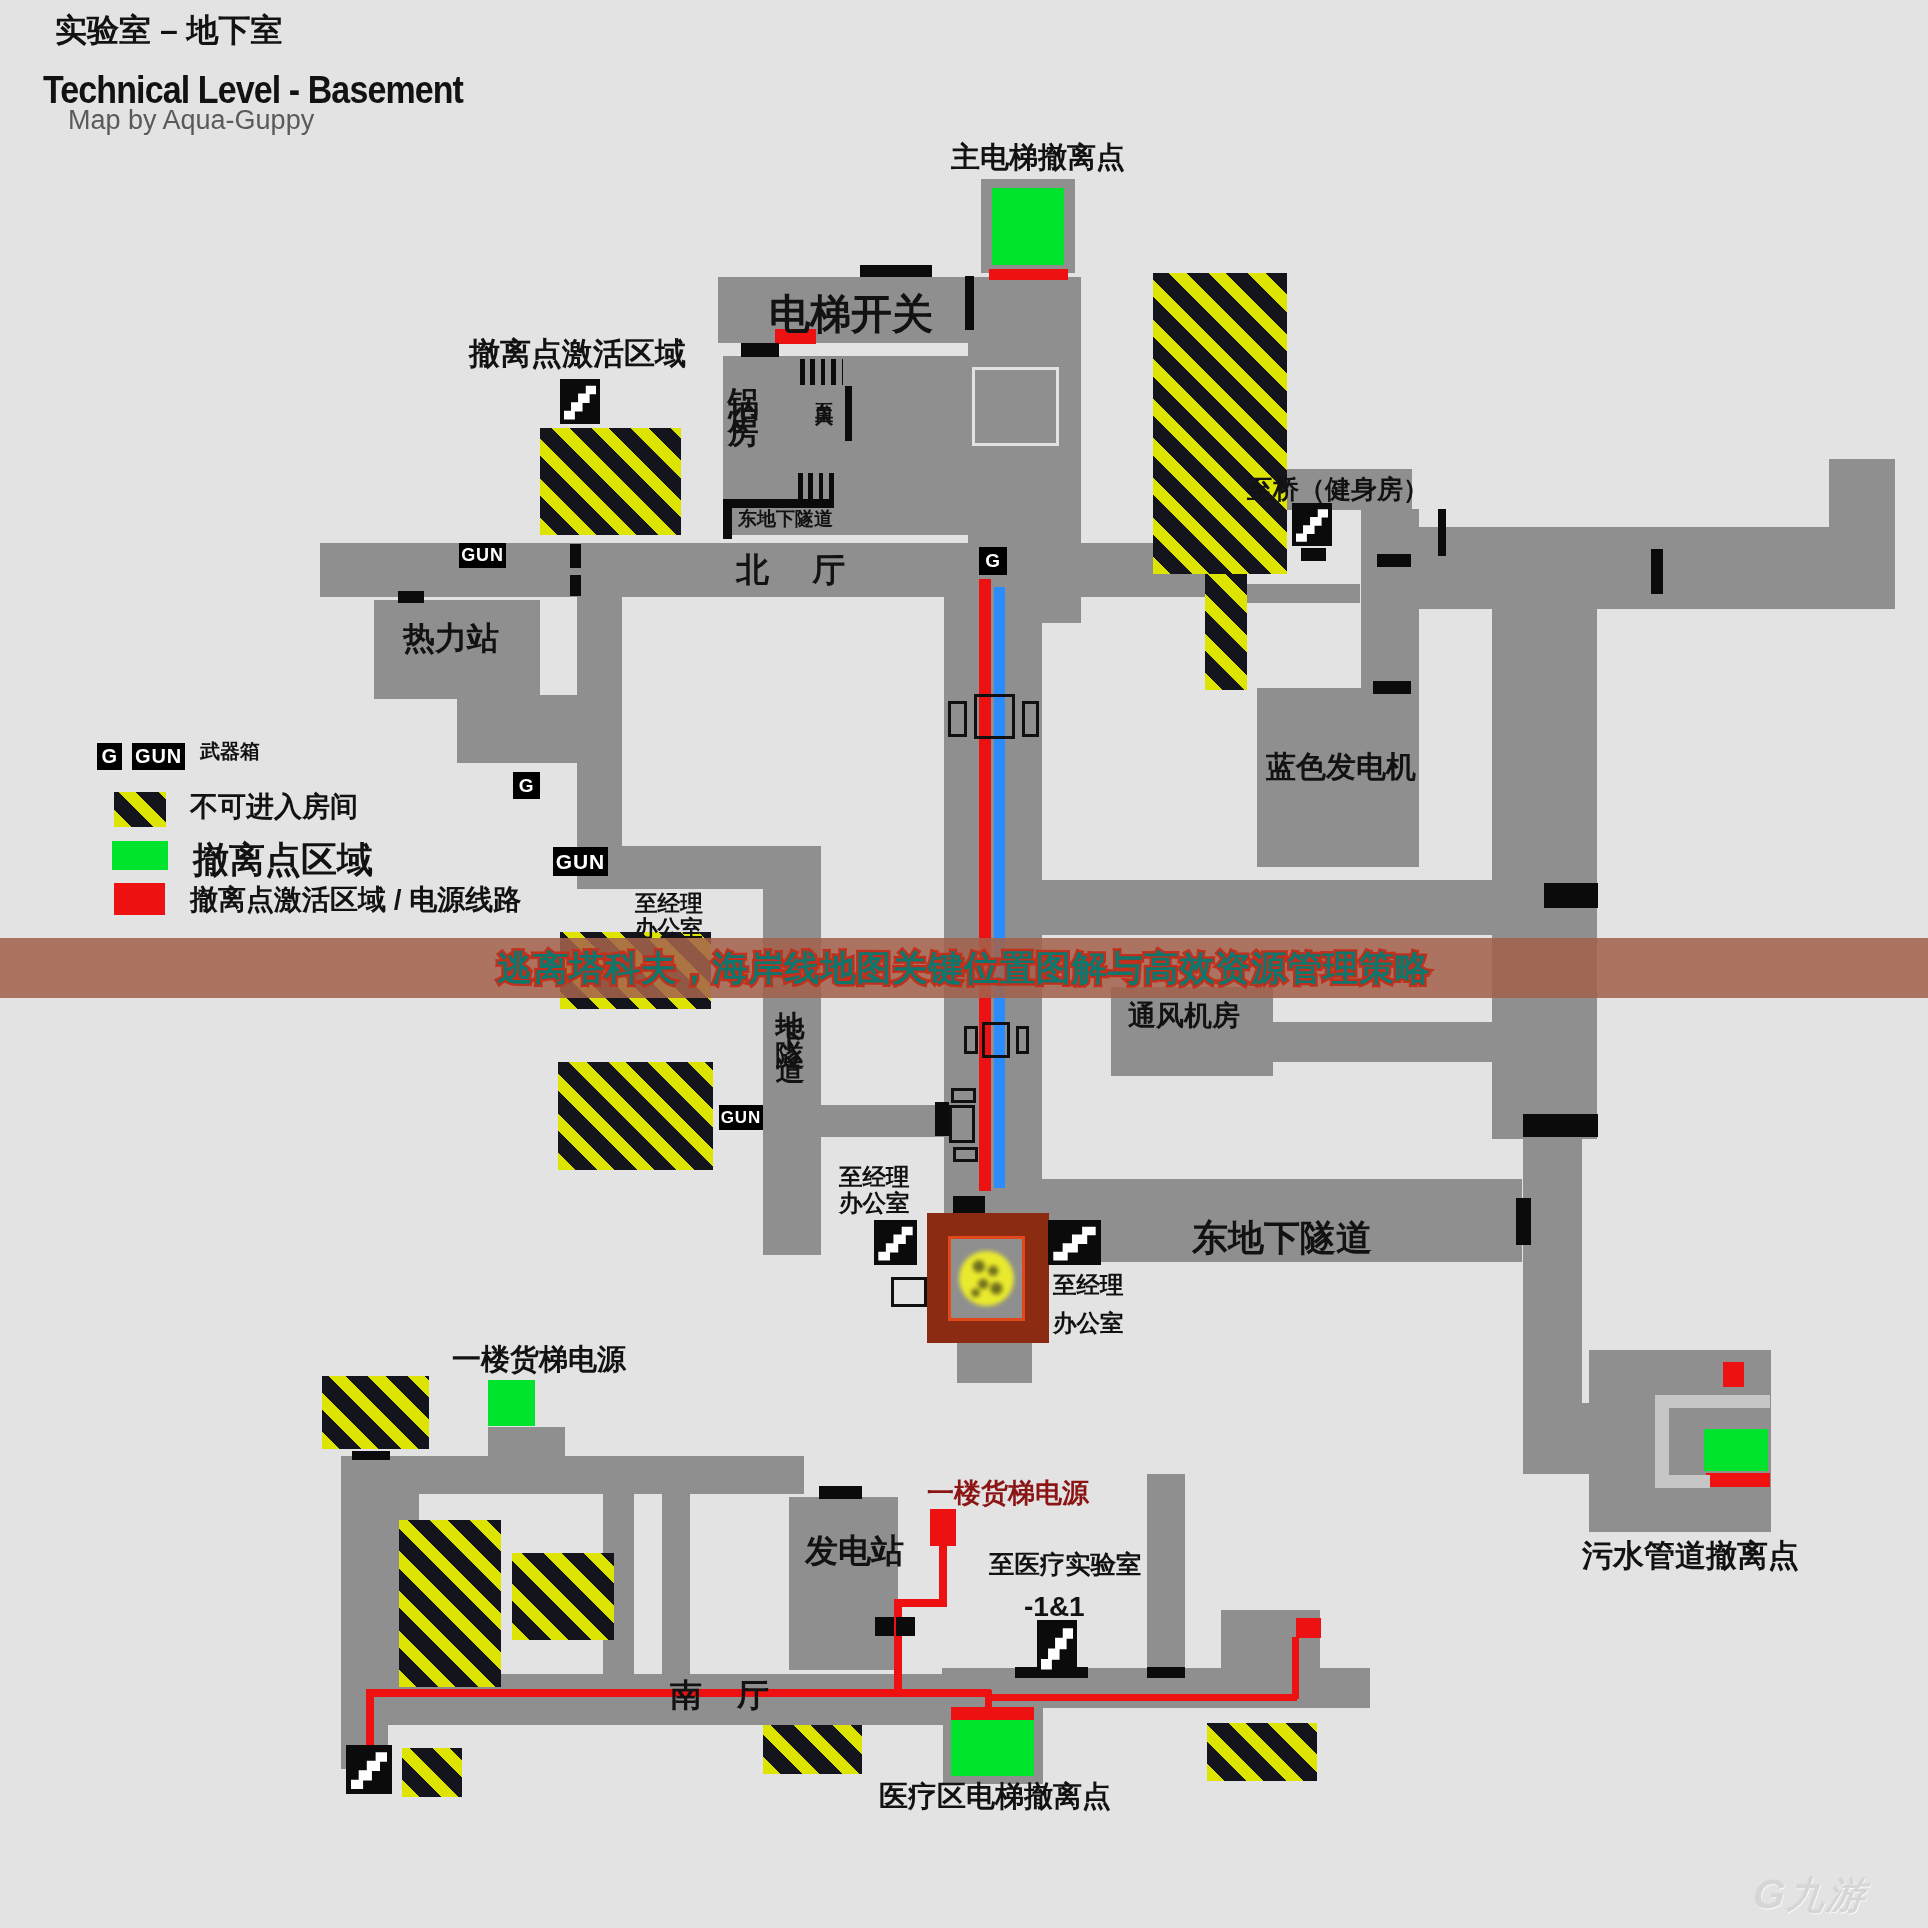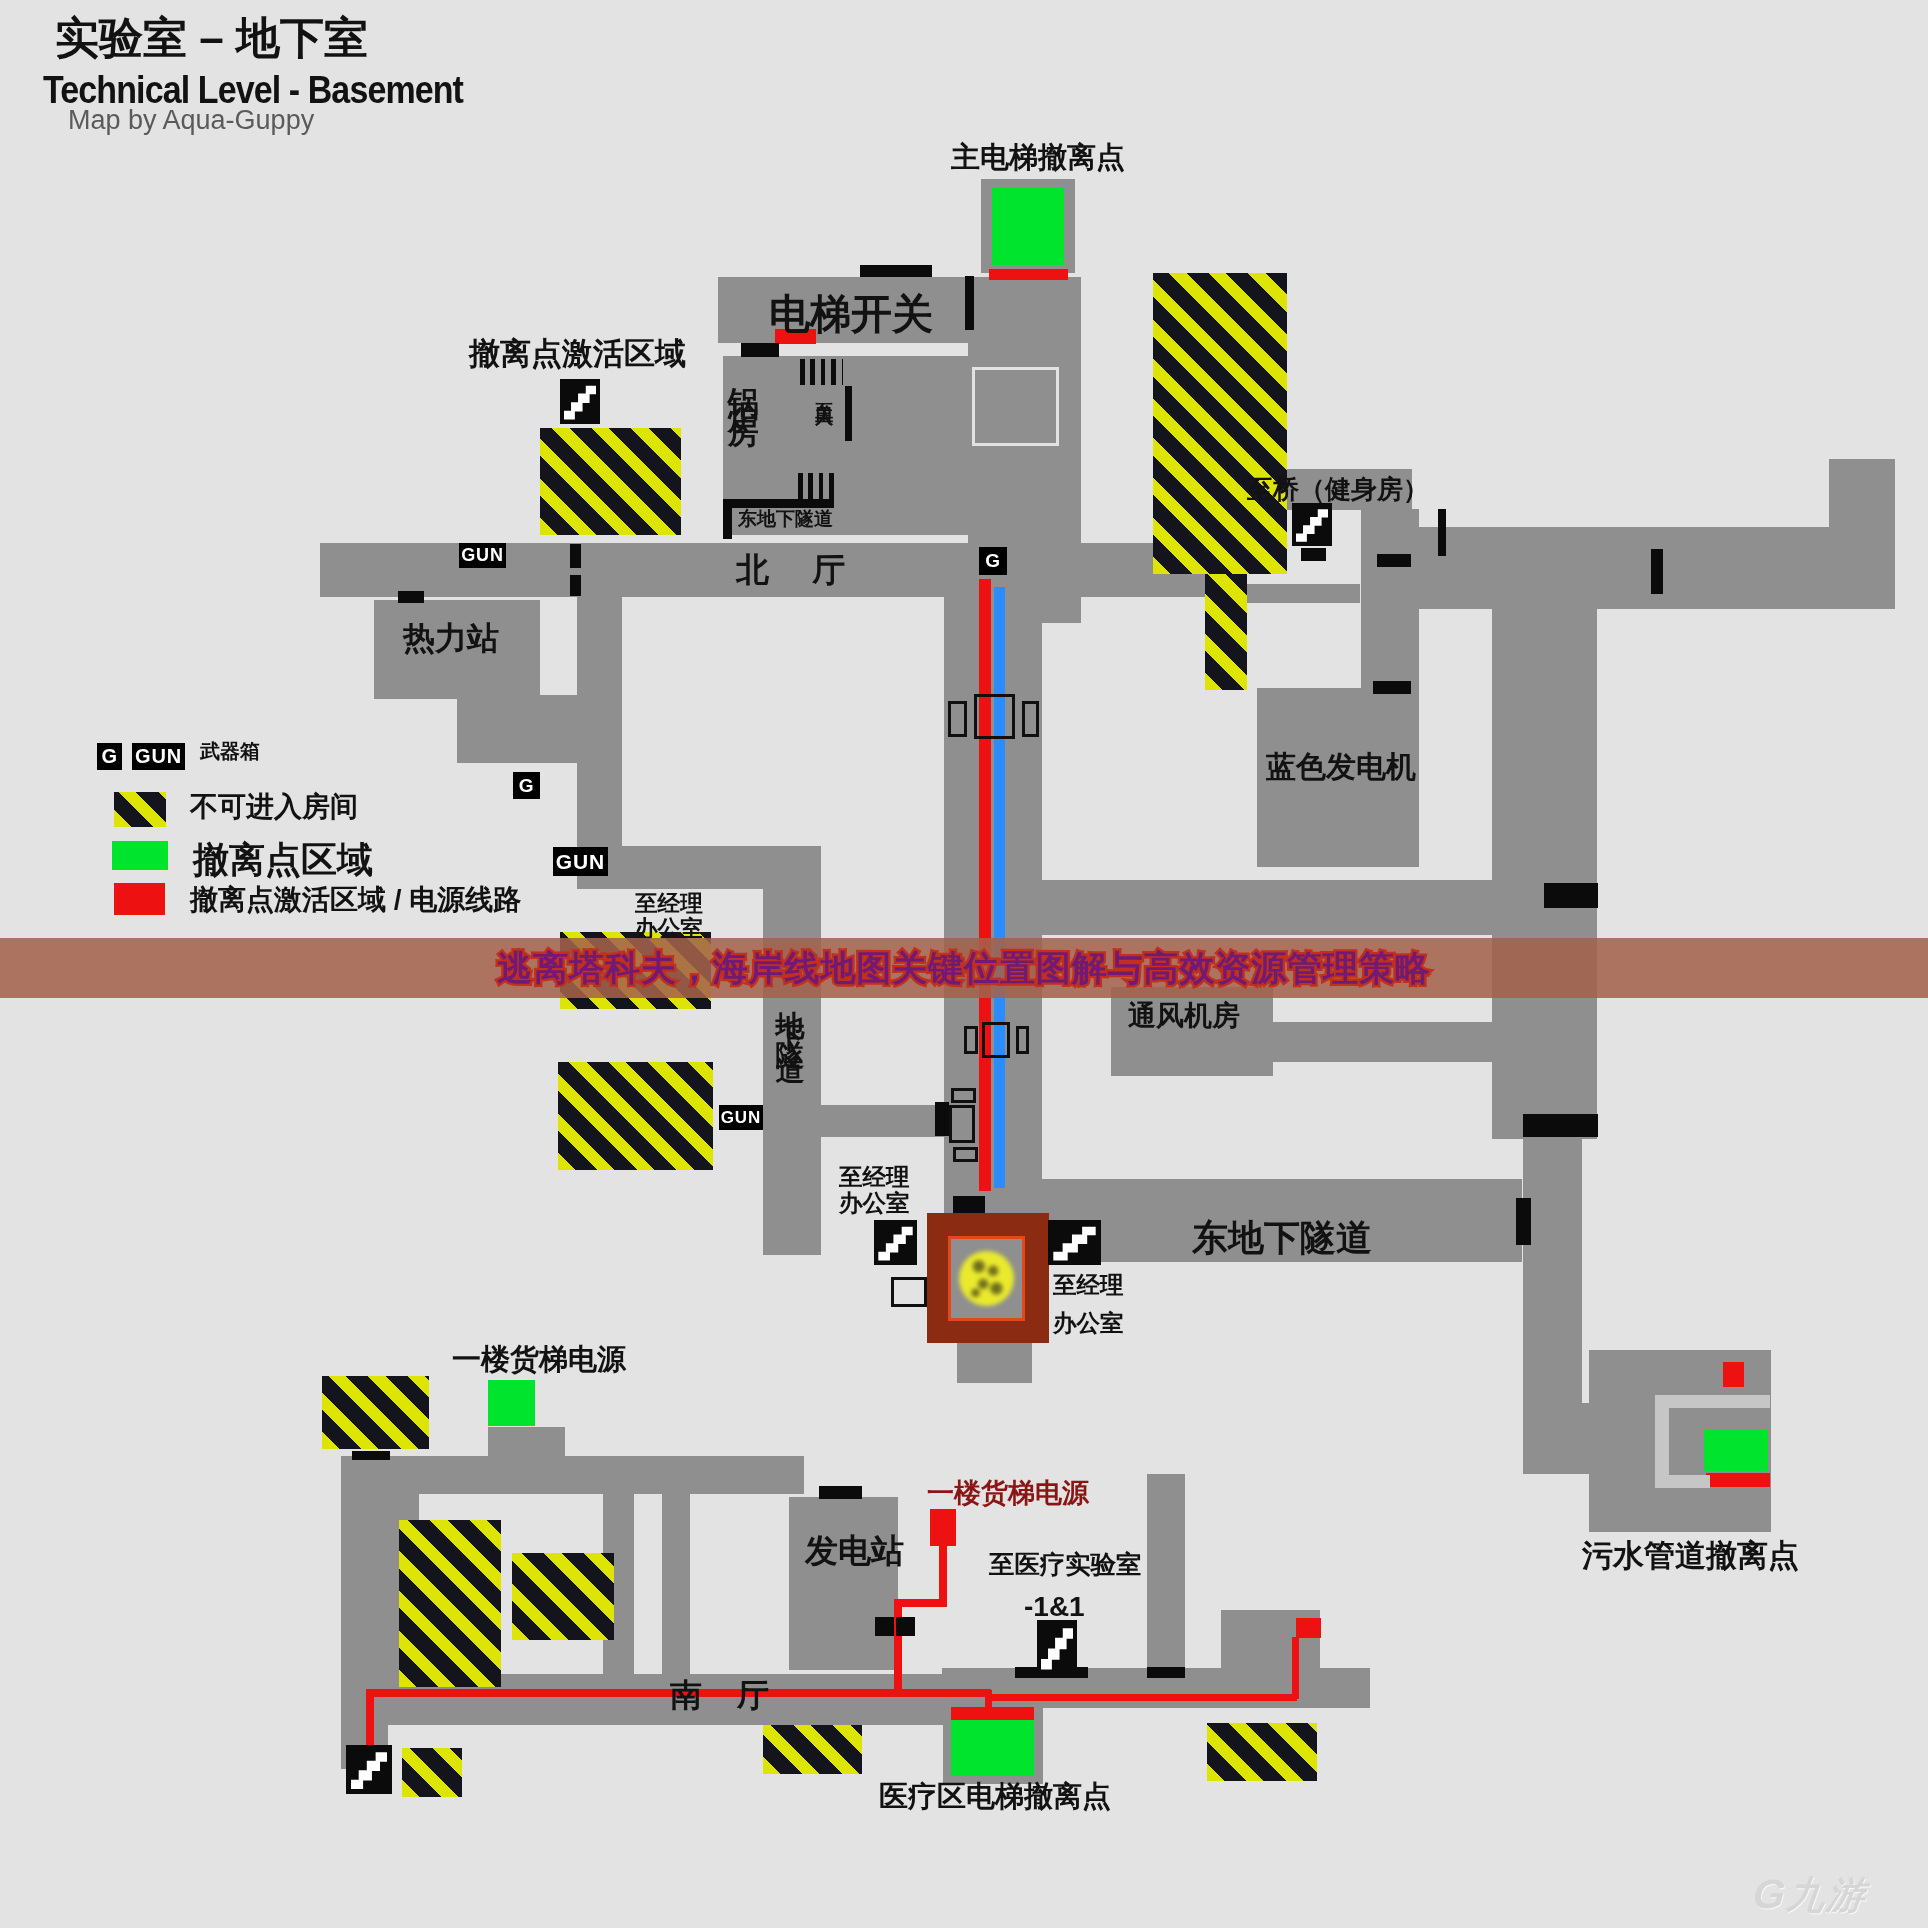--- a/index.html
+++ b/index.html
@@ -20,38 +20,38 @@
          justify-content:center;letter-spacing:0.9px;z-index:10;font-family:"Liberation Sans",sans-serif}
   .stairs{background:#0b0b0b;z-index:9}
   .stairs::after{content:"";position:absolute;left:10%;top:10%;width:80%;height:80%;background:#fff;
     clip-path:polygon(0 100%,0 76%,22% 76%,22% 52%,44% 52%,44% 28%,68% 28%,68% 6%,100% 6%,100% 30%,80% 30%,80% 54%,58% 54%,58% 78%,34% 78%,34% 100%)}
   .vbars{background:repeating-linear-gradient(90deg,#0b0b0b 0 4.7px,rgba(0,0,0,0) 4.7px 10.4px);z-index:8}
   .obox{border:3.8px solid #101010;z-index:8;background:none}
   .obox.light{border-color:#e2e2e2}
   .zl{z-index:5}
   .banner{position:absolute;left:0;top:938px;width:1928px;height:60px;background:rgba(163,99,76,.87);
           z-index:40;display:flex;align-items:center;justify-content:center}
-  .banner-text{font-size:35px;font-weight:800;color:#701a75;letter-spacing:0.9px;white-space:nowrap;
+  .banner-text{font-size:35px;font-weight:800;color:#0f766e;letter-spacing:0.9px;white-space:nowrap;
                -webkit-text-stroke:4.7px #c1301c;paint-order:stroke fill}
   .mgr{background:#8b2c12;z-index:6}
   .mgr-inner{position:absolute;left:21px;top:22.6px;width:77px;height:85px;border:3.8px solid #e1491d;
              background:#8f8f8f;display:flex;align-items:center;justify-content:center}
   .spotball{width:55px;height:55px;border-radius:50%;filter:blur(1.9px);
     background:radial-gradient(circle at 36% 28%,#6f6f1d 0 5.6px,rgba(0,0,0,0) 6.6px),
                radial-gradient(circle at 62% 36%,#6f6f1d 0 4.7px,rgba(0,0,0,0) 5.6px),
                radial-gradient(circle at 44% 60%,#6f6f1d 0 4.7px,rgba(0,0,0,0) 5.6px),
                radial-gradient(circle at 68% 68%,#6f6f1d 0 5.6px,rgba(0,0,0,0) 6.6px),
                radial-gradient(circle at 30% 76%,#6f6f1d 0 3.8px,rgba(0,0,0,0) 4.7px),#e9e92e}
   .wm{position:absolute;left:1753px;top:1870px;z-index:20;color:#d6d6d6;font-weight:800;font-style:italic;
       text-shadow:0.9px 0.9px 0 #fafafa;letter-spacing:1.9px;transform:skewX(-6deg);white-space:nowrap}
 </style>
 </head>
 <body>
 
-<div class="lbl" style="left:55px;top:13px;font-size:44px">实验室 – 地下室</div>
+<div class="lbl" style="left:55px;top:13px;font-size:32px">实验室 – 地下室</div>
 <div class="abs" style="left:43px;top:68px;font-size:34px;font-weight:800;letter-spacing:-0.9px;transform:scaleY(1.12);transform-origin:left top;color:#121212">Technical Level - Basement</div>
 <div class="abs" style="left:68px;top:105px;font-size:27px;color:#5a5a5a">Map by Aqua-Guppy</div>
 
 <div class="room" style="left:718px;top:277px;width:360px;height:66px"></div>
 <div class="room" style="left:968px;top:277px;width:113px;height:346px"></div>
 <div class="room" style="left:723px;top:356px;width:355px;height:179px"></div>
 <div class="room" style="left:320px;top:543px;width:659px;height:54px"></div>
 <div class="room" style="left:1042px;top:543px;width:165px;height:54px"></div>
 <div class="room" style="left:1205px;top:584px;width:155px;height:19px"></div>
 <div class="room" style="left:1205px;top:469px;width:207px;height:41px"></div>

